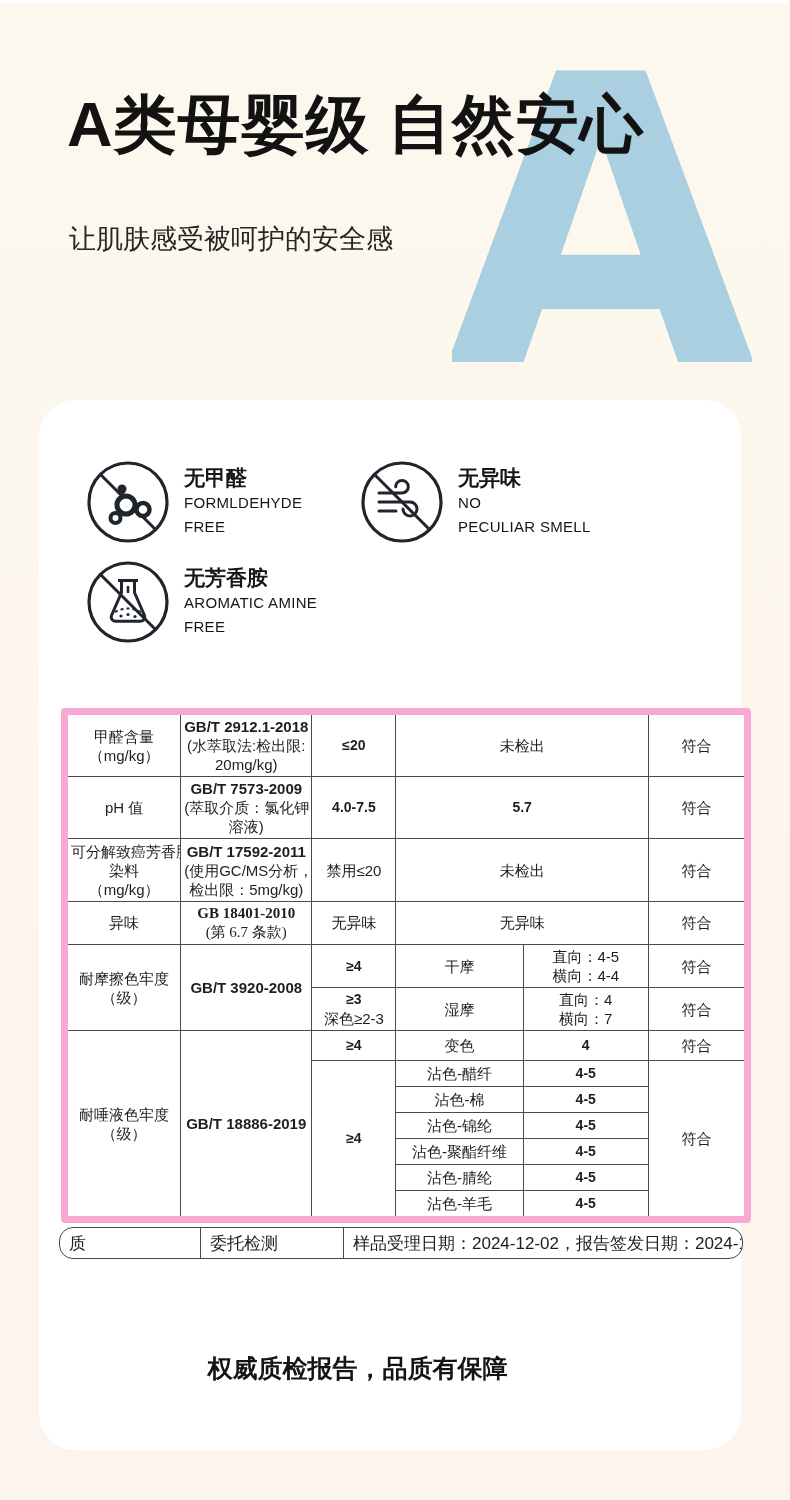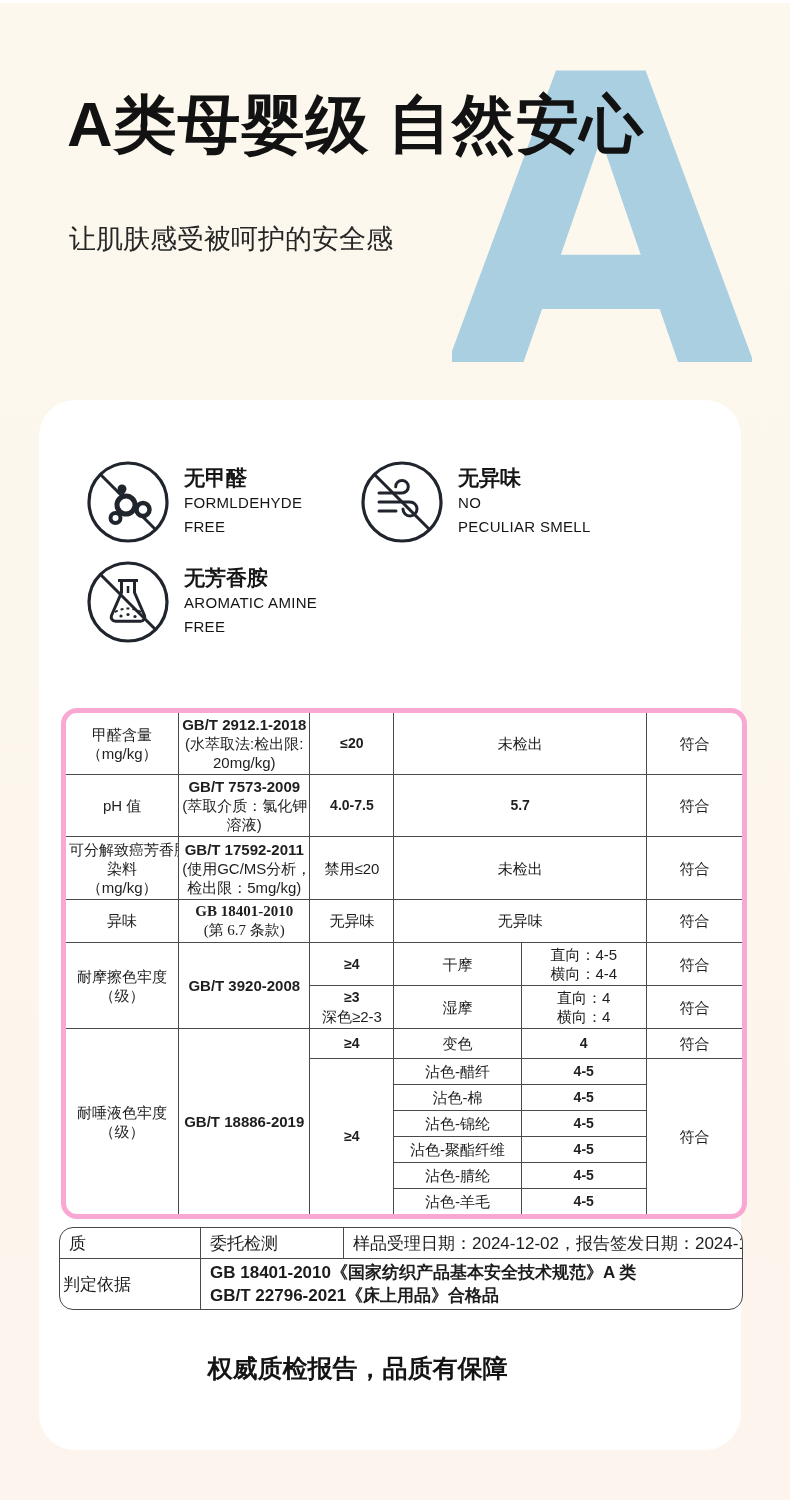--- a/index.html
+++ b/index.html
@@ -28,21 +28,21 @@
 
   
   .badge{display:flex;align-items:flex-start;z-index:3;}
   .badge svg{flex:0 0 auto;}
   .badge-text{margin-left:14px;padding-top:5px;}
   .badge-title{font-size:21px;font-weight:700;color:#151515;line-height:26px;}
   .badge-en{font-size:15px;font-weight:400;color:#151515;line-height:24px;letter-spacing:.3px;}
   .b1{left:86px;top:460px;} .b2{left:360px;top:460px;} .b3{left:86px;top:560px;}
 
   
-  .rt-wrap{left:61px;top:708px;width:676px;border:5px solid #f9a8d4;border-radius:16px;overflow:hidden;z-index:3;background:#fff;}
+  .rt-wrap{left:61px;top:708px;width:676px;border:7px solid #f9a8d4;border-radius:4px;overflow:hidden;z-index:3;background:#fff;}
   table.rt{border-collapse:collapse;table-layout:fixed;width:678px;margin:-1px;}
   table.rt td{
     border:1px solid #4a4a4a;text-align:center;vertical-align:middle;
     font-size:15px;line-height:19px;color:#1e1e1e;padding:2px 3px;overflow:hidden;
   }
   table.rt .b{font-weight:700;font-size:14px;}
   table.rt .bl{font-weight:700;}
   tr.h55{height:55px;} tr.h57{height:57px;} tr.h63{height:63px;} tr.h39{height:39px;font-family:Liberation Serif, serif;}
   tr.h43{height:43px;} tr.h30{height:30px;} tr.h26{height:26px;}
   td.hide-bb{border-bottom-style:hidden;}
@@ -210,21 +210,21 @@
     <td>符合</td>
   </tr>
   <tr class="h43">
     <td>
       <div class="b">≥3</div>
       <div class="nwr">深色≥2-3</div>
     </td>
     <td>湿摩</td>
     <td>
       <div>直向：4</div>
-      <div>横向：4</div>
+      <div>横向：7</div>
     </td>
     <td>符合</td>
   </tr>
   <tr class="h30">
     <td rowspan="7">
       <div class="nwr">耐唾液色牢度</div>
       <div>（级）</div>
     </td>
     <td rowspan="7" class="bl nwr">GB/T 18886-2019</td>
     <td class="b">≥4</td>
@@ -268,24 +268,17 @@
         <col style="width:141px">
         <col style="width:143px">
         <col style="width:400px">
       </colgroup>
   <tbody>
         <tr class="ih1">
     <td class="clip1">质</td>
     <td>委托检测</td>
     <td>样品受理日期：2024-12-02，报告签发日期：2024-1</td>
   </tr>
-  <tr class="ih2">
-    <td class="clip2">判定依据</td>
-    <td colspan="2">
-      <div class="gbline">GB 18401-2010《国家纺织产品基本安全技术规范》A 类</div>
-      <div class="gbline">GB/T 22796-2021《床上用品》合格品</div>
-    </td>
-  </tr>
 </tbody>
     </table>
 </div>
 
 <div class="abs footer-note">权威质检报告，品质有保障</div>
 
 </body></html>

